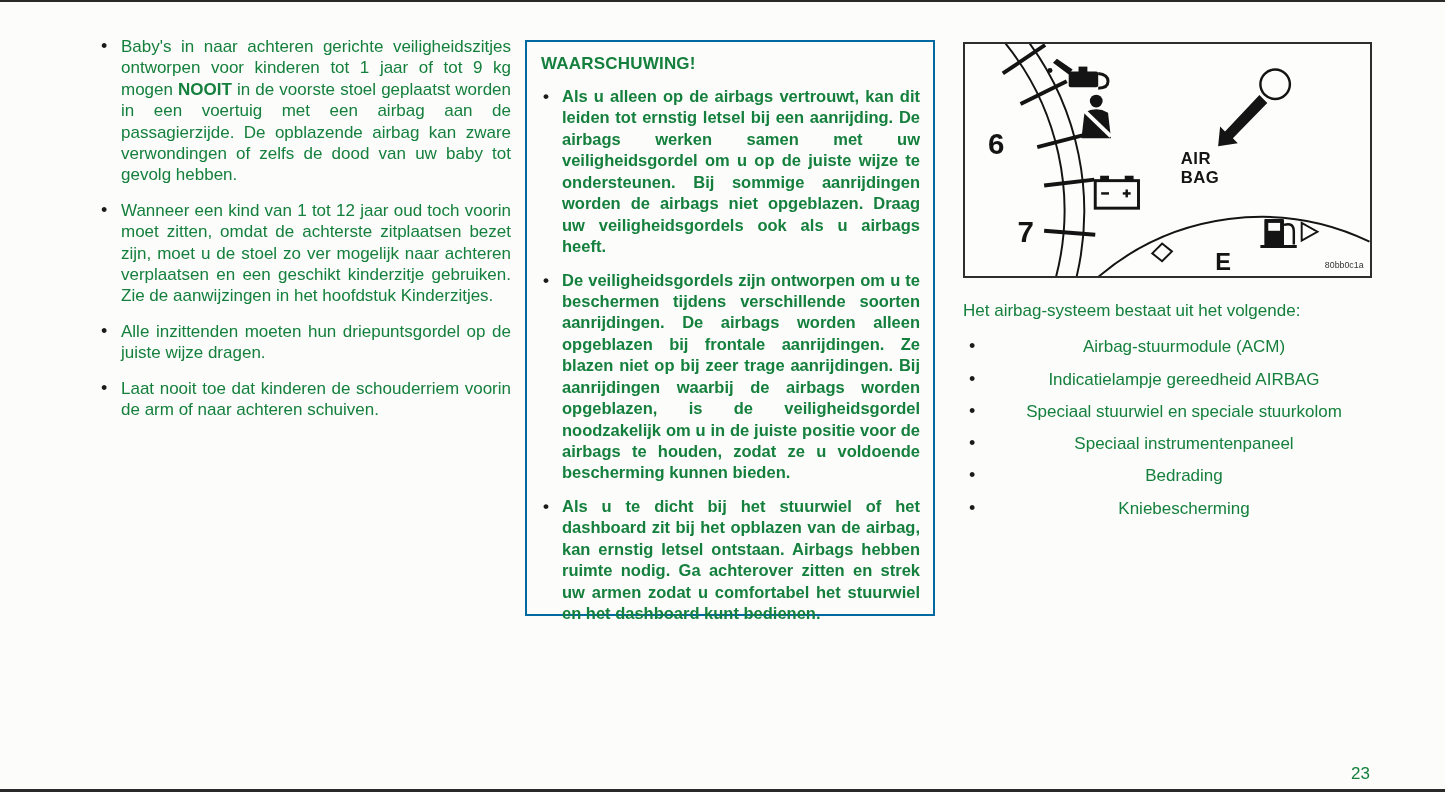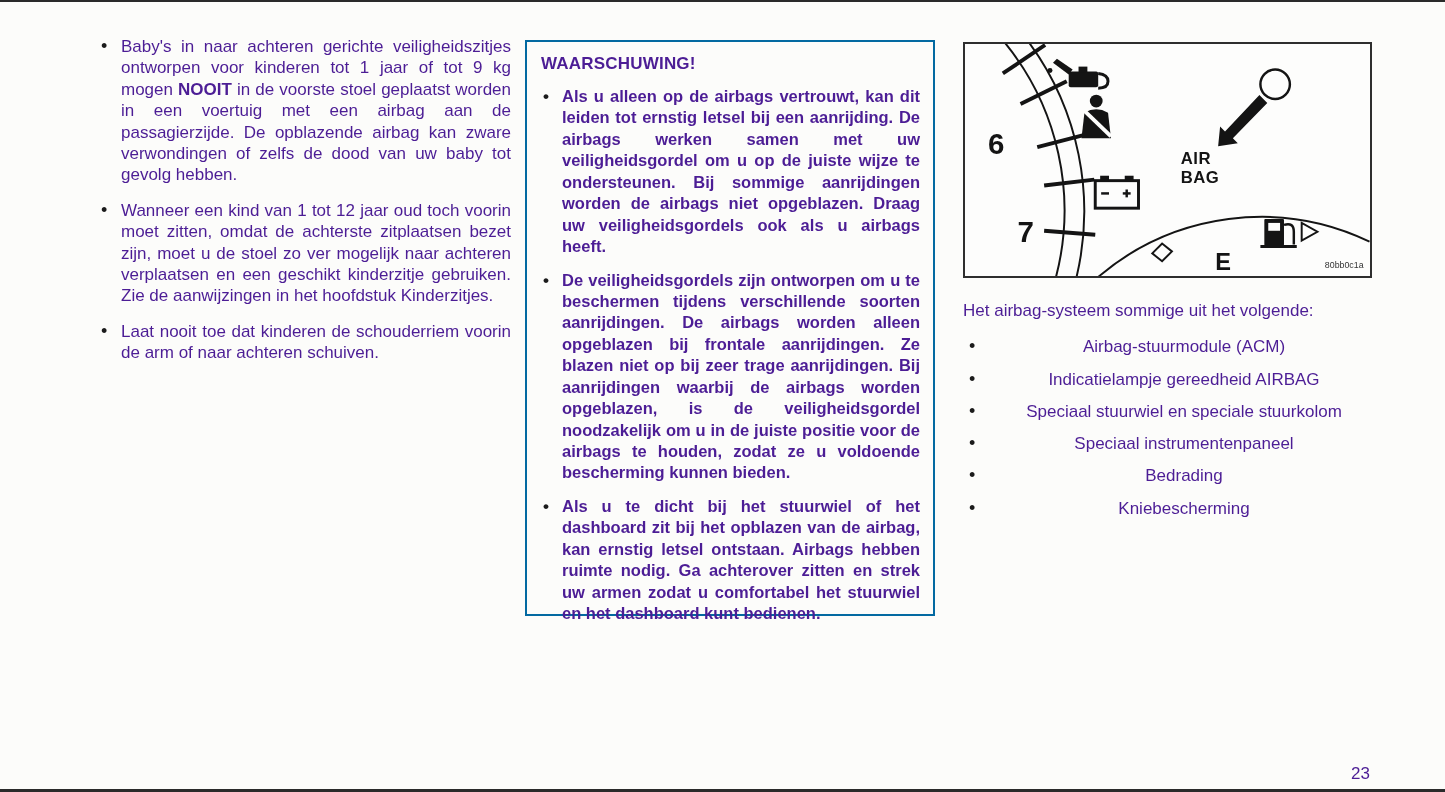--- a/index.html
+++ b/index.html
@@ -3,21 +3,21 @@
 <meta charset="utf-8">
 <style>
   * { box-sizing: border-box; }
   html, body { margin: 0; padding: 0; }
   .page {
     position: relative;
     width: 1445px;
     height: 792px;
     background: #fcfcfa;
     font-family: "Liberation Sans", sans-serif;
-    color: #4c1d95;
+    color: #15803d;
     overflow: hidden;
   }
   .scan-edge { position: absolute; left: 0; width: 1445px; background: #2a2a2a; }
   .scan-edge.top { top: 0; height: 2px; }
   .scan-edge.bottom { bottom: 0; height: 3px; }
 
   
   ul.manual-list { list-style: none; margin: 0; padding: 0; }
   ul.manual-list > li {
     position: relative;
@@ -124,20 +124,21 @@
 <body>
 
 <div class="page">
   <div class="scan-edge top"></div>
   <div class="scan-edge bottom"></div>
 
   <div class="col-left">
     <ul class="manual-list">
       <li><span>Baby's in naar achteren gerichte veiligheidszitjes ontworpen voor kinderen tot 1 jaar of tot 9 kg mogen </span><b>NOOIT</b><span> in de voorste stoel geplaatst worden in een voertuig met een airbag aan de passagierzijde. De opblazende airbag kan zware verwondingen of zelfs de dood van uw baby tot gevolg hebben.</span></li>
       <li>Wanneer een kind van 1 tot 12 jaar oud toch voorin moet zitten, omdat de achterste zitplaatsen bezet zijn, moet u de stoel zo ver mogelijk naar achteren verplaatsen en een geschikt kinderzitje gebruiken. Zie de aanwijzingen in het hoofdstuk Kinderzitjes.</li>
+      <li>Alle inzittenden moeten hun driepuntsgordel op de juiste wijze dragen.</li>
       <li>Laat nooit toe dat kinderen de schouderriem voorin de arm of naar achteren schuiven.</li>
     </ul>
   </div>
 
   <div class="warning-box">
     <div class="warning-title">WAARSCHUWING!</div>
     <ul class="manual-list">
       <li>Als u alleen op de airbags vertrouwt, kan dit leiden tot ernstig letsel bij een aanrijding. De airbags werken samen met uw veiligheidsgordel om u op de juiste wijze te ondersteunen. Bij sommige aanrijdingen worden de airbags niet opgeblazen. Draag uw veiligheidsgordels ook als u airbags heeft.</li>
       <li>De veiligheidsgordels zijn ontworpen om u te beschermen tijdens verschillende soorten aanrijdingen. De airbags worden alleen opgeblazen bij frontale aanrijdingen. Ze blazen niet op bij zeer trage aanrijdingen. Bij aanrijdingen waarbij de airbags worden opgeblazen, is de veiligheidsgordel noodzakelijk om u in de juiste positie voor de airbags te houden, zodat ze u voldoende bescherming kunnen bieden.</li>
       <li>Als u te dicht bij het stuurwiel of het dashboard zit bij het opblazen van de airbag, kan ernstig letsel ontstaan. Airbags hebben ruimte nodig. Ga achterover zitten en strek uw armen zodat u comfortabel het stuurwiel en het dashboard kunt bedienen.</li>
@@ -205,21 +206,21 @@
 
       <polygon points="341,182 341,200 357,191" fill="none" stroke="#141414" stroke-width="2"></polygon>
 
       <text class="fuel-e" x="253" y="230">E</text>
 
       <text class="fig-code" x="404" y="228" text-anchor="end">80bb0c1a</text>
     </svg>
   </div>
 
   <div class="col-right-text">
-    <p class="airbag-intro">Het airbag-systeem sommige uit het volgende:</p>
+    <p class="airbag-intro">Het airbag-systeem bestaat uit het volgende:</p>
     <ul class="manual-list">
       <li>Airbag-stuurmodule (ACM)</li>
       <li>Indicatielampje gereedheid AIRBAG</li>
       <li>Speciaal stuurwiel en speciale stuurkolom</li>
       <li>Speciaal instrumentenpaneel</li>
       <li>Bedrading</li>
       <li>Kniebescherming</li>
     </ul>
   </div>
 

